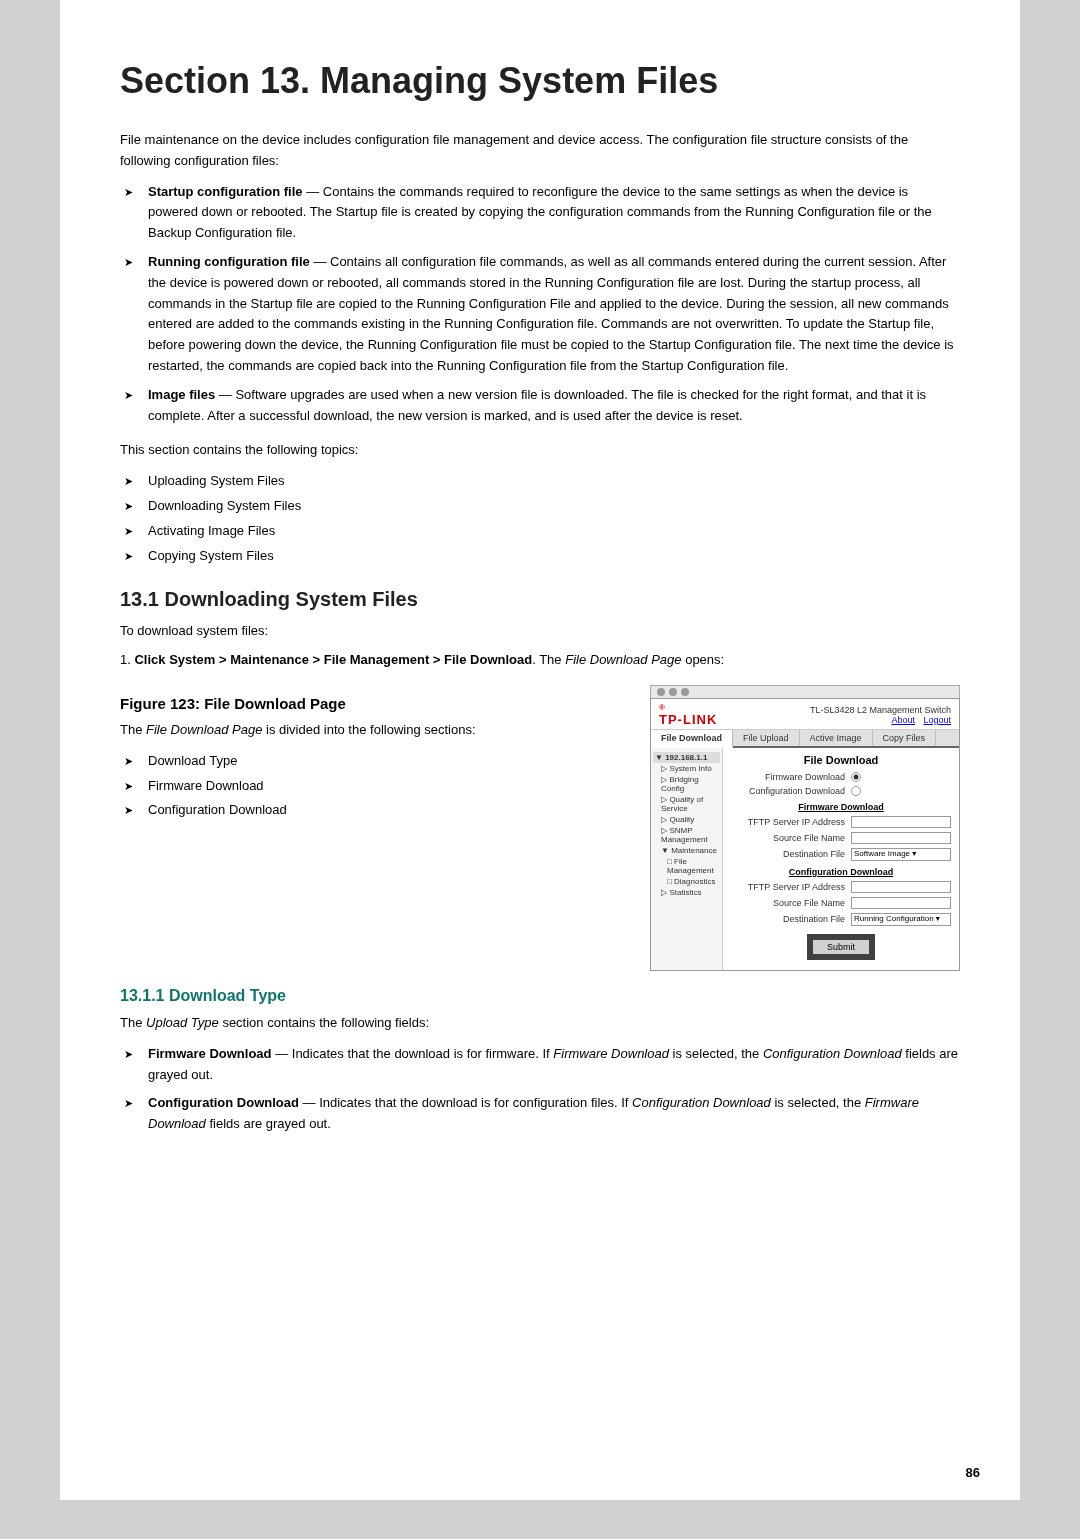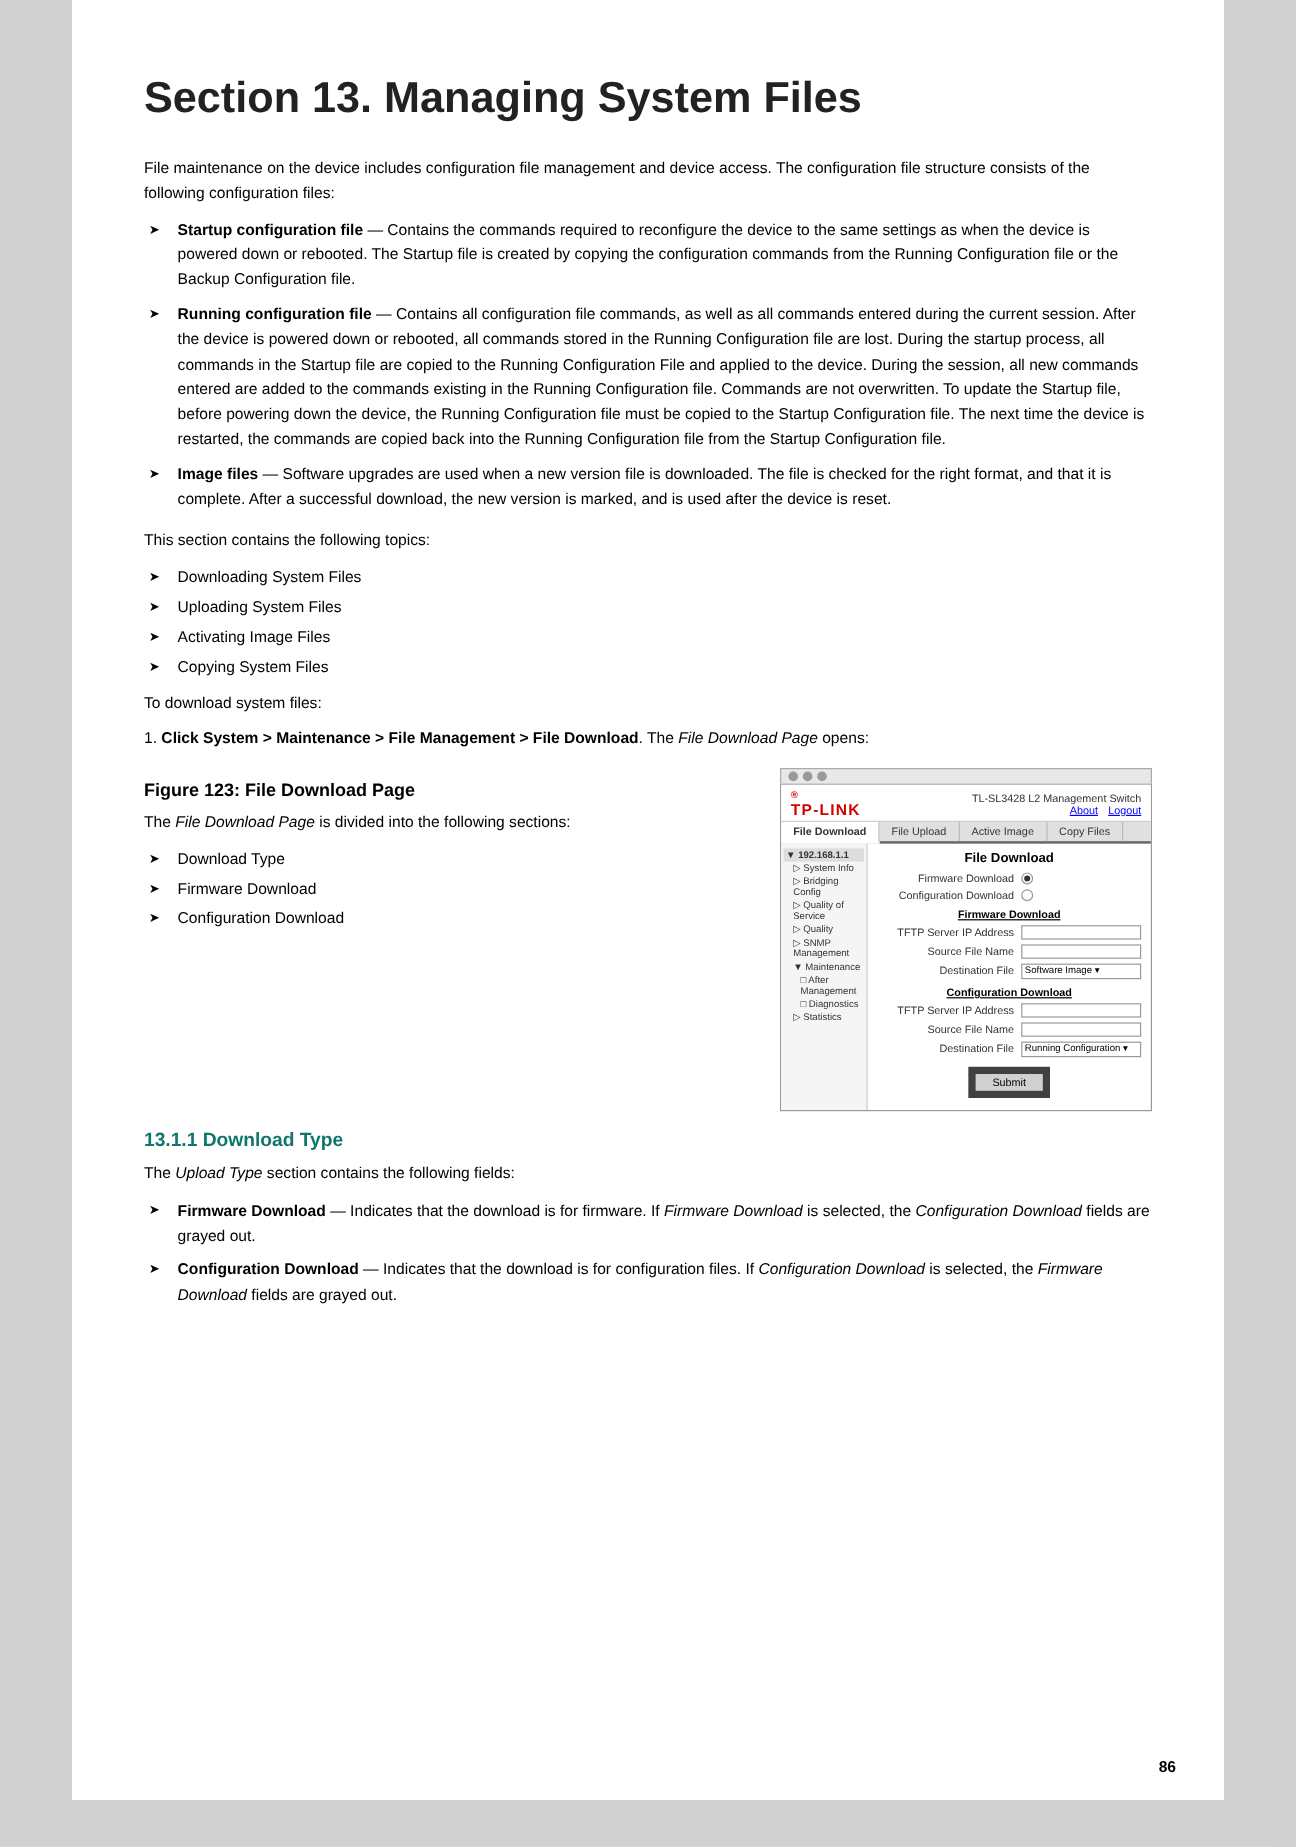--- a/index.html
+++ b/index.html
@@ -325,26 +325,27 @@
     <li>
       <strong>Running configuration file</strong><span> — </span><span>Contains all configuration file commands, as well as all commands entered during the current session. After the device is powered down or rebooted, all commands stored in the Running Configuration file are lost. During the startup process, all commands in the Startup file are copied to the Running Configuration File and applied to the device. During the session, all new commands entered are added to the commands existing in the Running Configuration file. Commands are not overwritten. To update the Startup file, before powering down the device, the Running Configuration file must be copied to the Startup Configuration file. The next time the device is restarted, the commands are copied back into the Running Configuration file from the Startup Configuration file.</span>
     </li>
     <li>
       <strong>Image files</strong><span> — </span><span>Software upgrades are used when a new version file is downloaded. The file is checked for the right format, and that it is complete. After a successful download, the new version is marked, and is used after the device is reset.</span>
     </li>
   </ul>
 
   <p class="body-text">This section contains the following topics:</p>
   <ul class="simple-bullets">
+    <li>Uploading System Files</li>
     <li>Downloading System Files</li>
-    <li>Uploading System Files</li>
     <li>Activating Image Files</li>
     <li>Copying System Files</li>
   </ul>
 
+  <h2 class="subsection-title">13.1  Downloading System Files</h2>
 
   <p class="step-text">To download system files:</p>
 
   <p class="step-text">
     1. <strong>Click System &gt; Maintenance &gt; File Management &gt; File Download</strong>. The <em>File Download Page</em> opens:
   </p>
 
   <div class="two-col">
     <div class="two-col-left">
       <p class="figure-caption">Figure 123: File Download Page</p>
@@ -392,21 +393,21 @@
         <div class="tp-body">
 
           <div class="tp-sidebar">
             <div class="tp-sidebar-item selected">▼ 192.168.1.1</div>
             <div class="tp-sidebar-item indent1">▷ System Info</div>
             <div class="tp-sidebar-item indent1">▷ Bridging Config</div>
             <div class="tp-sidebar-item indent1">▷ Quality of Service</div>
             <div class="tp-sidebar-item indent1">▷ Quality</div>
             <div class="tp-sidebar-item indent1">▷ SNMP Management</div>
             <div class="tp-sidebar-item indent1">▼ Maintenance</div>
-            <div class="tp-sidebar-item indent2">□ After Management</div>
+            <div class="tp-sidebar-item indent2">□ File Management</div>
             <div class="tp-sidebar-item indent2">□ Diagnostics</div>
             <div class="tp-sidebar-item indent1">▷ Statistics</div>
           </div>
 
           <div class="tp-content">
             <div class="tp-content-title">File Download</div>
 
             <div class="tp-row">
               <label>Firmware Download</label>
               <span class="tp-radio checked"></span>

